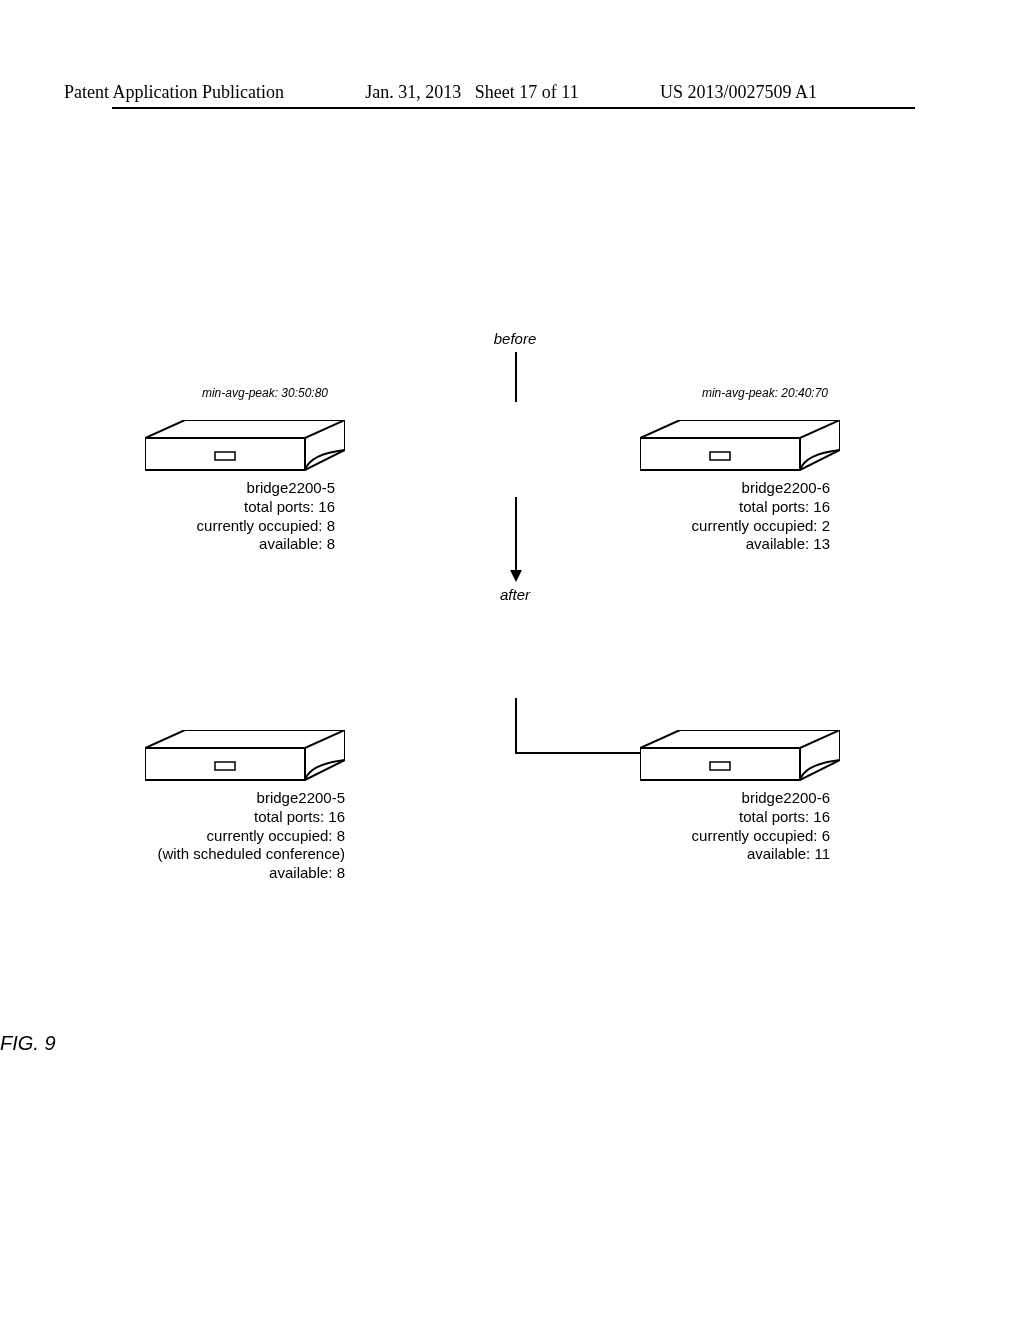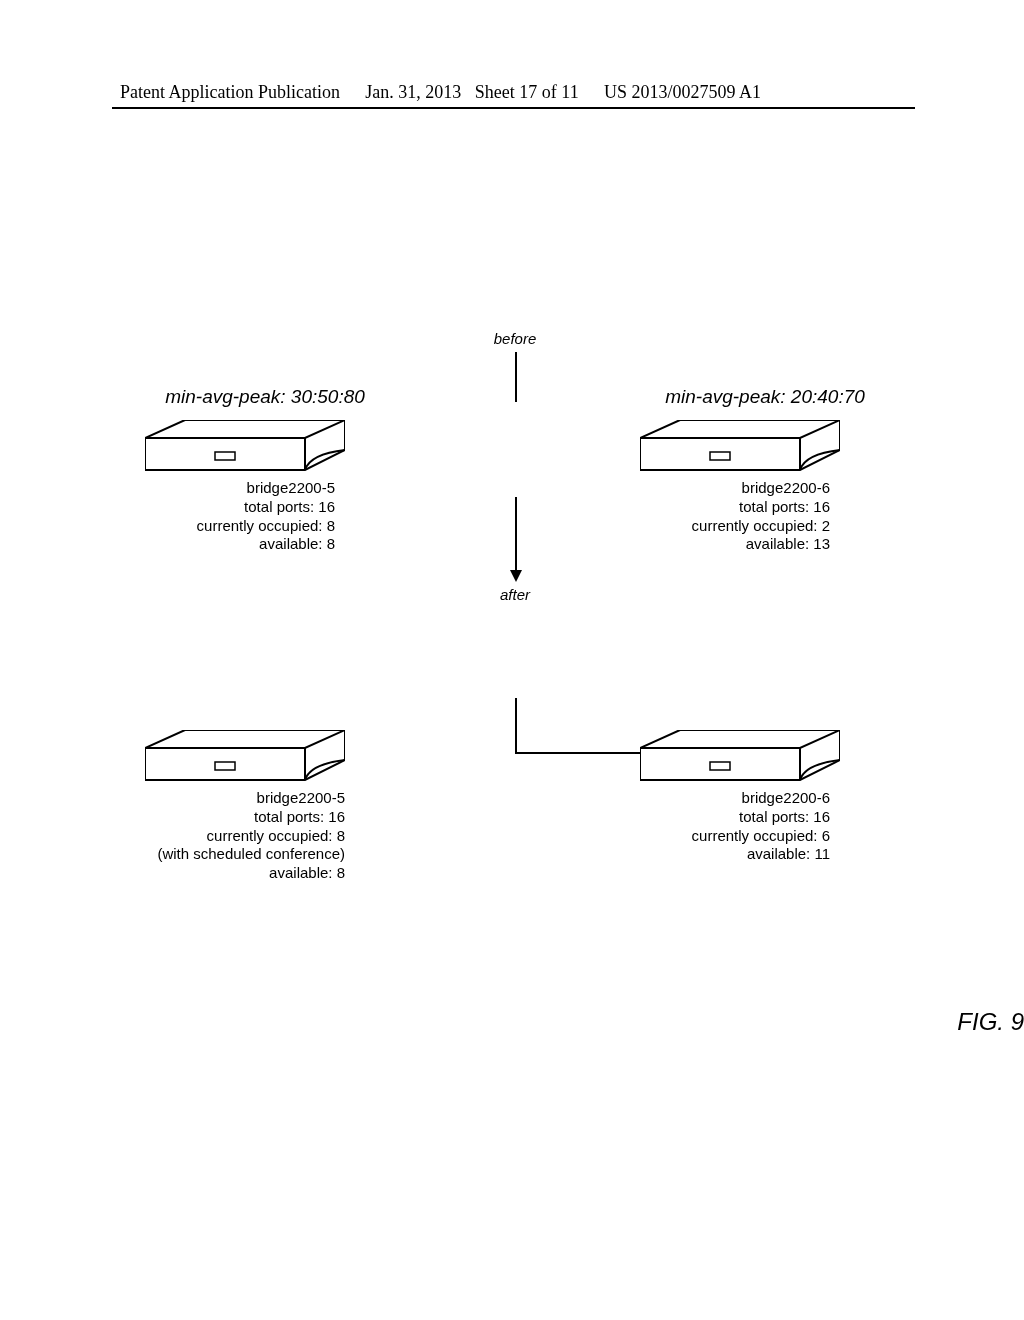--- a/index.html
+++ b/index.html
@@ -12,21 +12,21 @@
     color: #000;
   }
   .page-header {
     position: absolute;
     top: 82px;
     left: 0;
     width: 881px;
     display: flex;
     justify-content: space-between;
     font-size: 18px;
-    padding: 0 120px;
+    padding: 0 64px;
   }
   .page-header .left { font-weight: normal; }
   .page-header .mid { }
   .page-header .right { }
   .rule {
     position: absolute;
     top: 107px;
     left: 112px;
     width: 803px;
     height: 2px;
@@ -53,33 +53,33 @@
     width: 200px;
   }
   .bridge svg { display: block; }
 
   .caption {
     margin-top: 4px;
   }
   .stat-top {
     font-style: italic;
     font-family: Arial, Helvetica, sans-serif;
-    font-size: 19px;
+    font-size: 12px;
     text-align: center;
     margin-bottom: 6px;
   }
 
   .figcap {
     position: absolute;
-    bottom: 284px;
+    bottom: 265px;
     width: 100%;
-    text-align: right;
+    text-align: left;
     font-style: italic;
     font-family: Arial, Helvetica, sans-serif;
-    font-size: 24px;
+    font-size: 20px;
   }
 
   .centertxt {
     position: absolute;
     font-style: italic;
     font-family: Arial, Helvetica, sans-serif;
     font-size: 15px;
     text-align: center;
     line-height: 1.2;
   }

